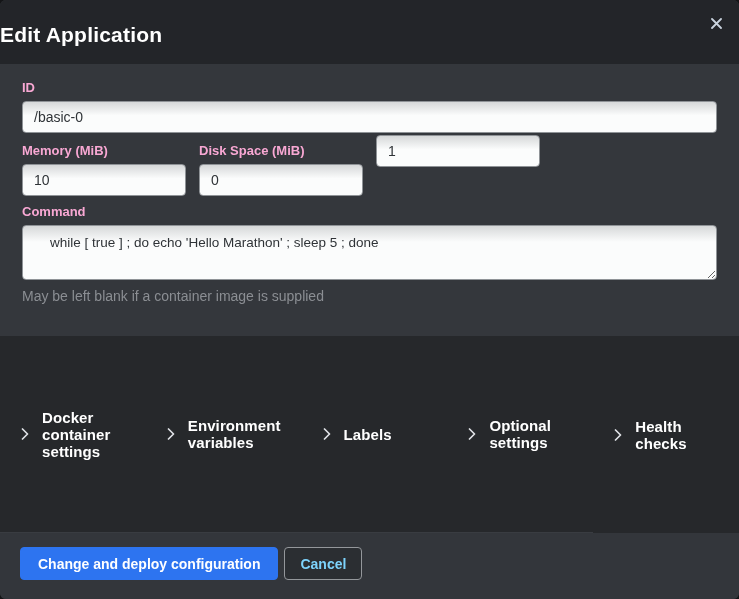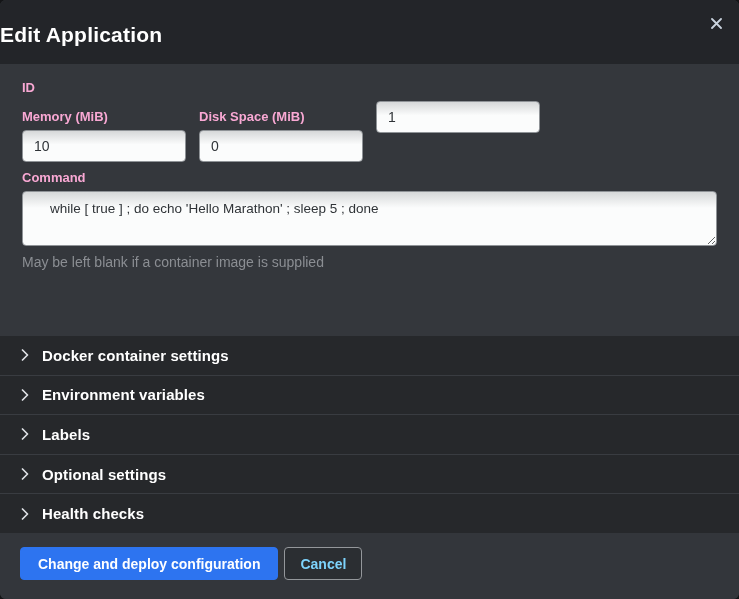--- a/index.html
+++ b/index.html
@@ -105,21 +105,21 @@
     color: #8b8e93;
     font-size: 14px;
     margin-top: 4px;
   }
   
   .accordion {
     height: 197px;
     flex: 0 0 197px;
     background: #26282b;
     display: flex;
-    flex-direction: column;
+    flex-direction: row;
     box-sizing: border-box;
   }
   .acc-row {
     flex: 1;
     display: flex;
     align-items: center;
     padding: 0 21px;
     gap: 13px;
     cursor: pointer;
     box-sizing: border-box;
@@ -177,20 +177,21 @@
         <svg width="11" height="11" viewBox="0 0 11 11">
           <path d="M1 1 L10 10 M10 1 L1 10" stroke="#c9d3de" stroke-width="1.8" stroke-linecap="round"></path>
         </svg>
       </span>
     </button>
   </div>
 
   <div class="form-body">
 
     <label class="field-label">ID</label>
+    <input class="text-input" type="text" value="/basic-0" style="">
 
     <div class="field-grid">
       <div>
         <label class="field-label">Memory (MiB)</label>
         <input class="text-input" type="text" value="10" style="">
       </div>
       <div>
         <label class="field-label">Disk Space (MiB)</label>
         <input class="text-input" type="text" value="0" style="">
       </div>

